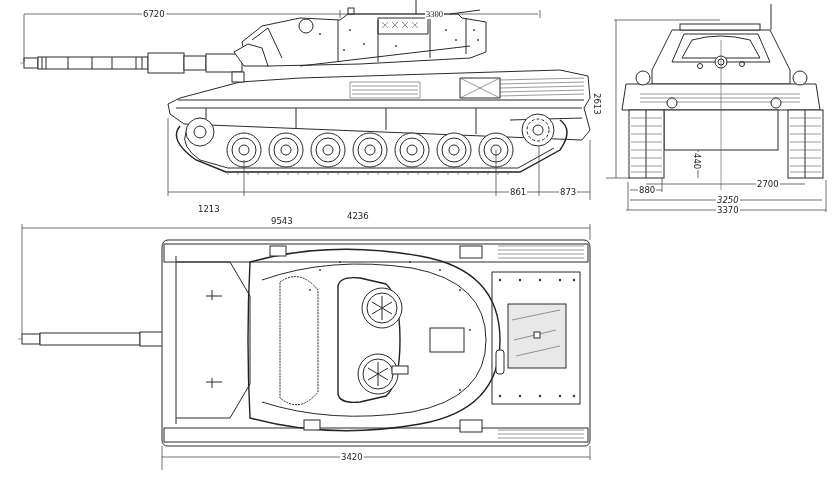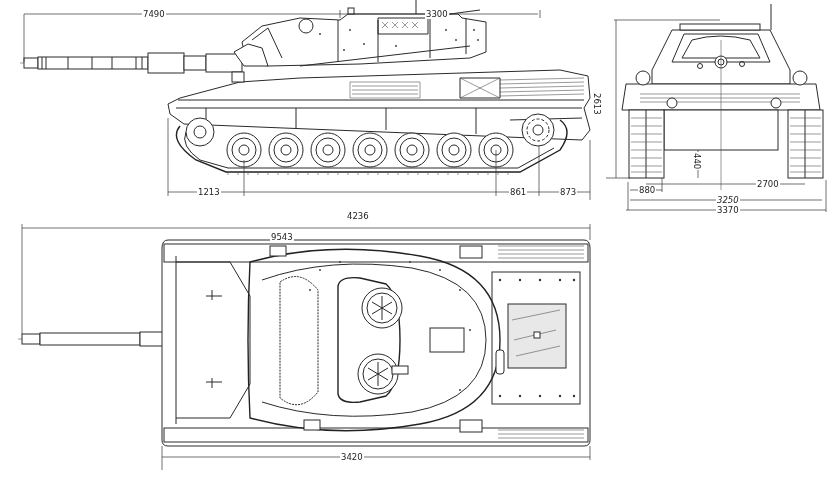--- a/index.html
+++ b/index.html
@@ -272,28 +272,28 @@
       <line class="dim" x1="22" y1="228" x2="590" y2="228"></line>
       <line class="dim" x1="22" y1="224" x2="22" y2="334"></line>
       <line class="dim" x1="590" y1="224" x2="590" y2="240"></line>
       <line class="dim" x1="162" y1="446" x2="162" y2="470"></line>
       <line class="dim" x1="162" y1="457" x2="590" y2="457"></line>
       <line class="dim" x1="590" y1="446" x2="590" y2="460"></line>
     </g>
   </g>
 </svg>
 
-<span class="label-box" style="left:142px;top:9px;">7490</span>
-<span class="label-box" style="left:425px;top:9px;">3300</span>
-<span class="label-box" style="left:197px;top:187px;text-align:center;">1213</span>
+<span class="label-box" style="left:142px;top:9px;">6720</span>
+<span class="label-box" style="left:425px;top:9px;font-family:Liberation Serif, serif;">3300</span>
+<span class="label-box" style="left:197px;top:204px;text-align:center;">1213</span>
 <span class="label-box" style="left:346px;top:187px;margin-top:24px;">4236</span>
 <span class="label-box" style="left:509px;top:187px;">861</span>
 <span class="label-box" style="left:559px;top:187px;">873</span>
 
 <span class="label-box" style="left:602px;top:92px;transform:rotate(90deg);transform-origin:left top;">2613</span>
 <span class="label-box" style="left:702px;top:152px;transform:rotate(90deg);transform-origin:left top;">440</span>
 <span class="label-box" style="left:638px;top:185px;">880</span>
 <span class="label-box" style="left:716px;top:179px;margin-left:40px;">2700</span>
 <span class="label-box" style="left:716px;top:195px;font-style:italic;">3250</span>
 <span class="label-box" style="left:716px;top:205px;">3370</span>
 
-<span class="label-box" style="left:270px;top:232px;text-align:center;">9543</span>
+<span class="label-box" style="left:270px;top:216px;text-align:center;">9543</span>
 <span class="label-box" style="left:340px;top:452px;">3420</span>
 
 </body></html>

